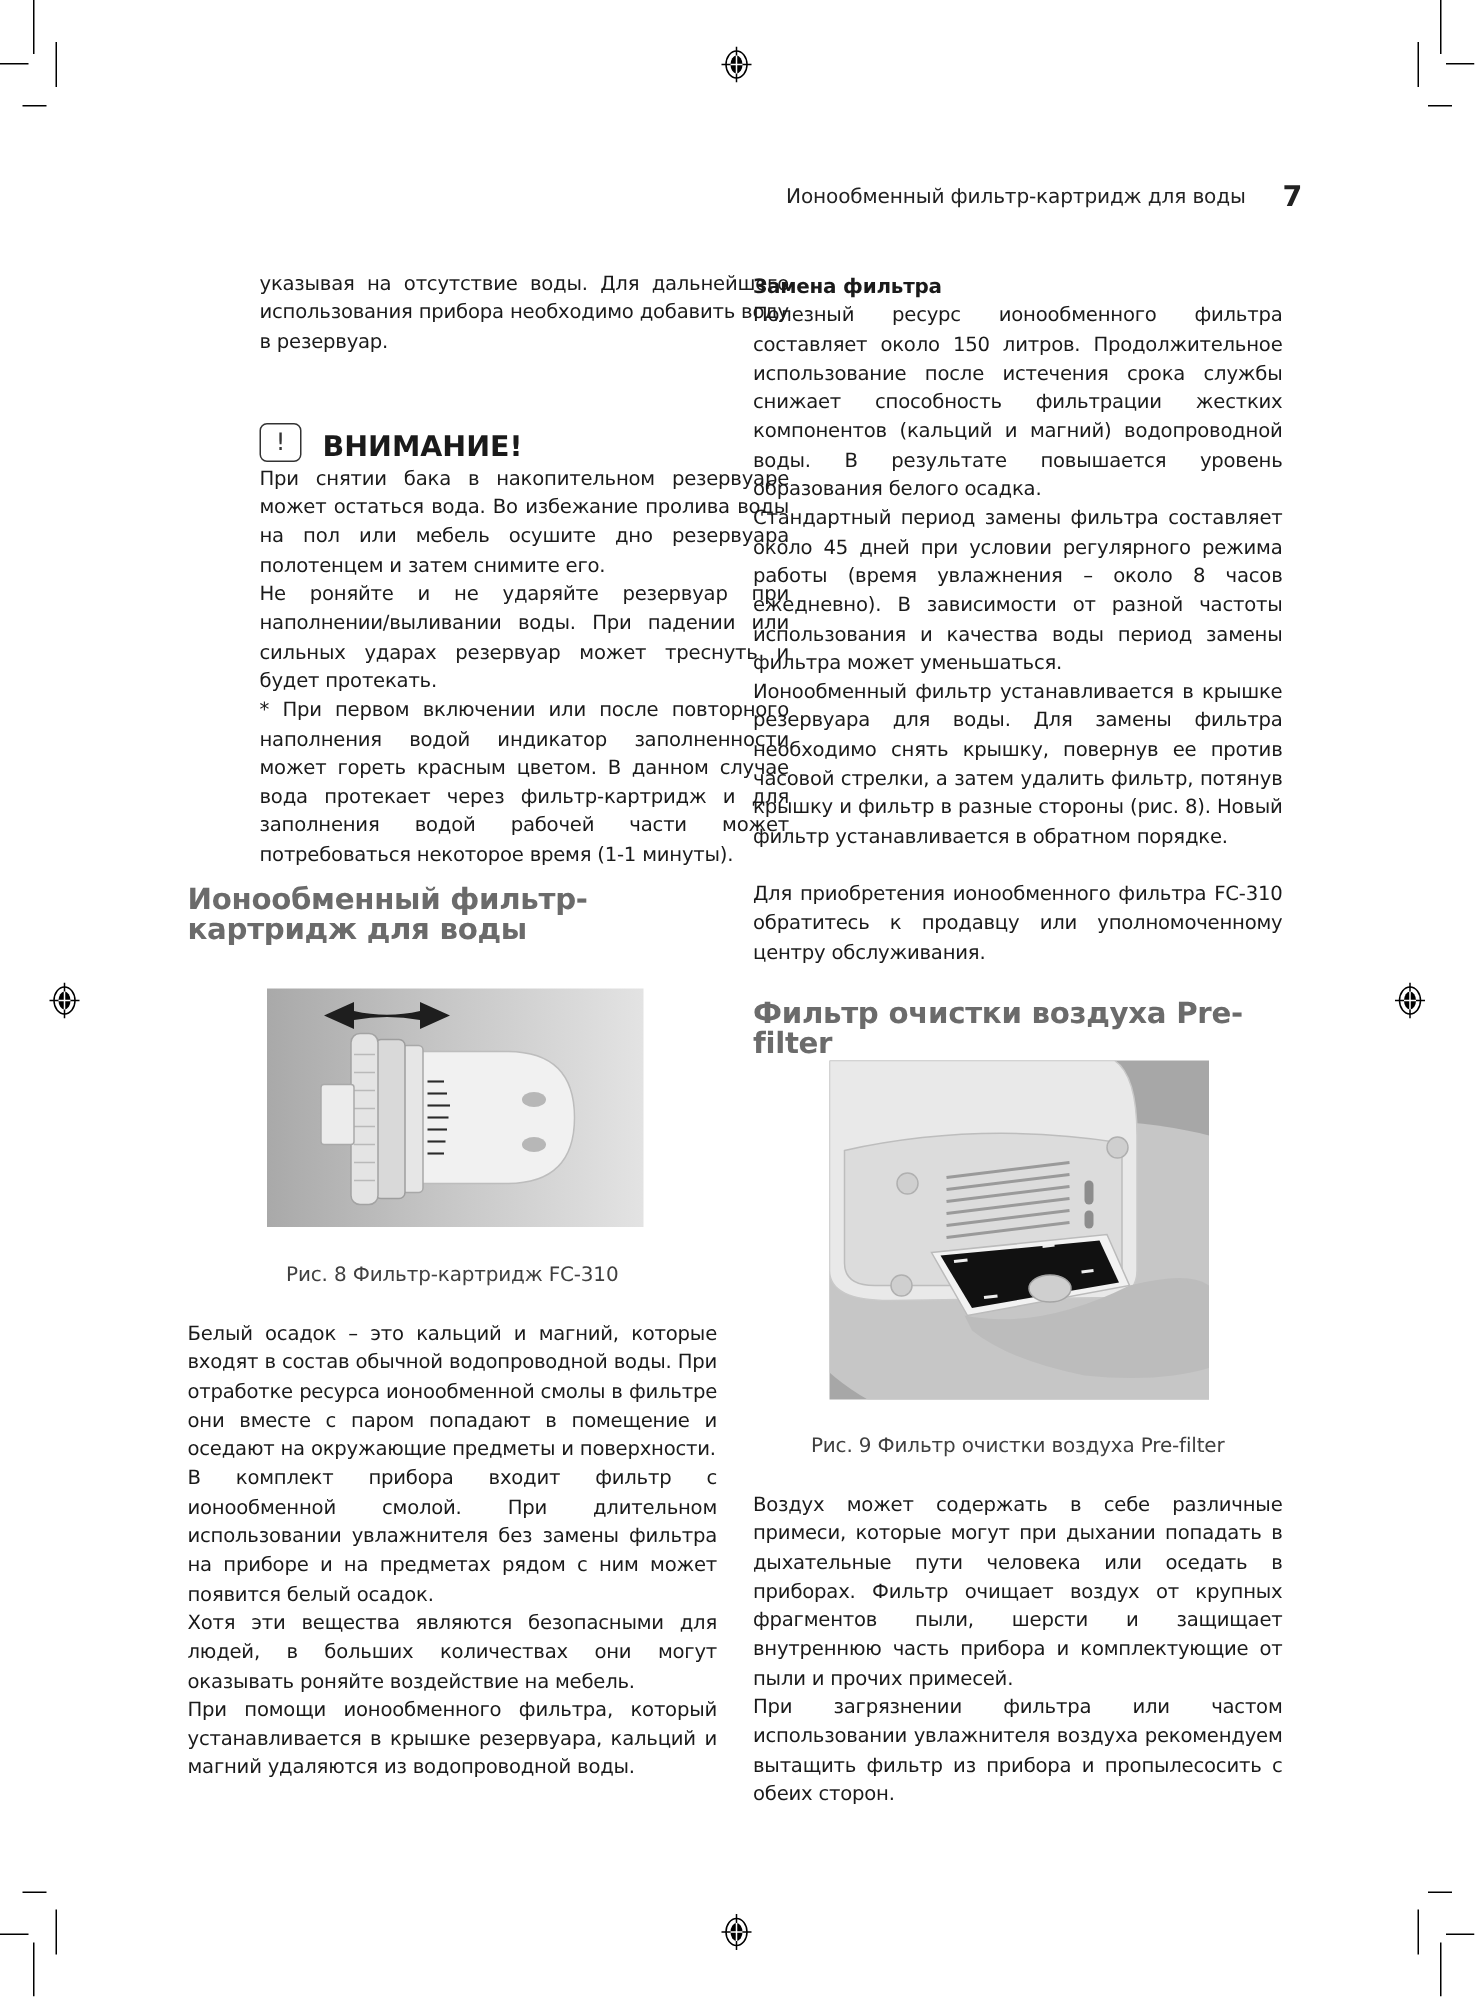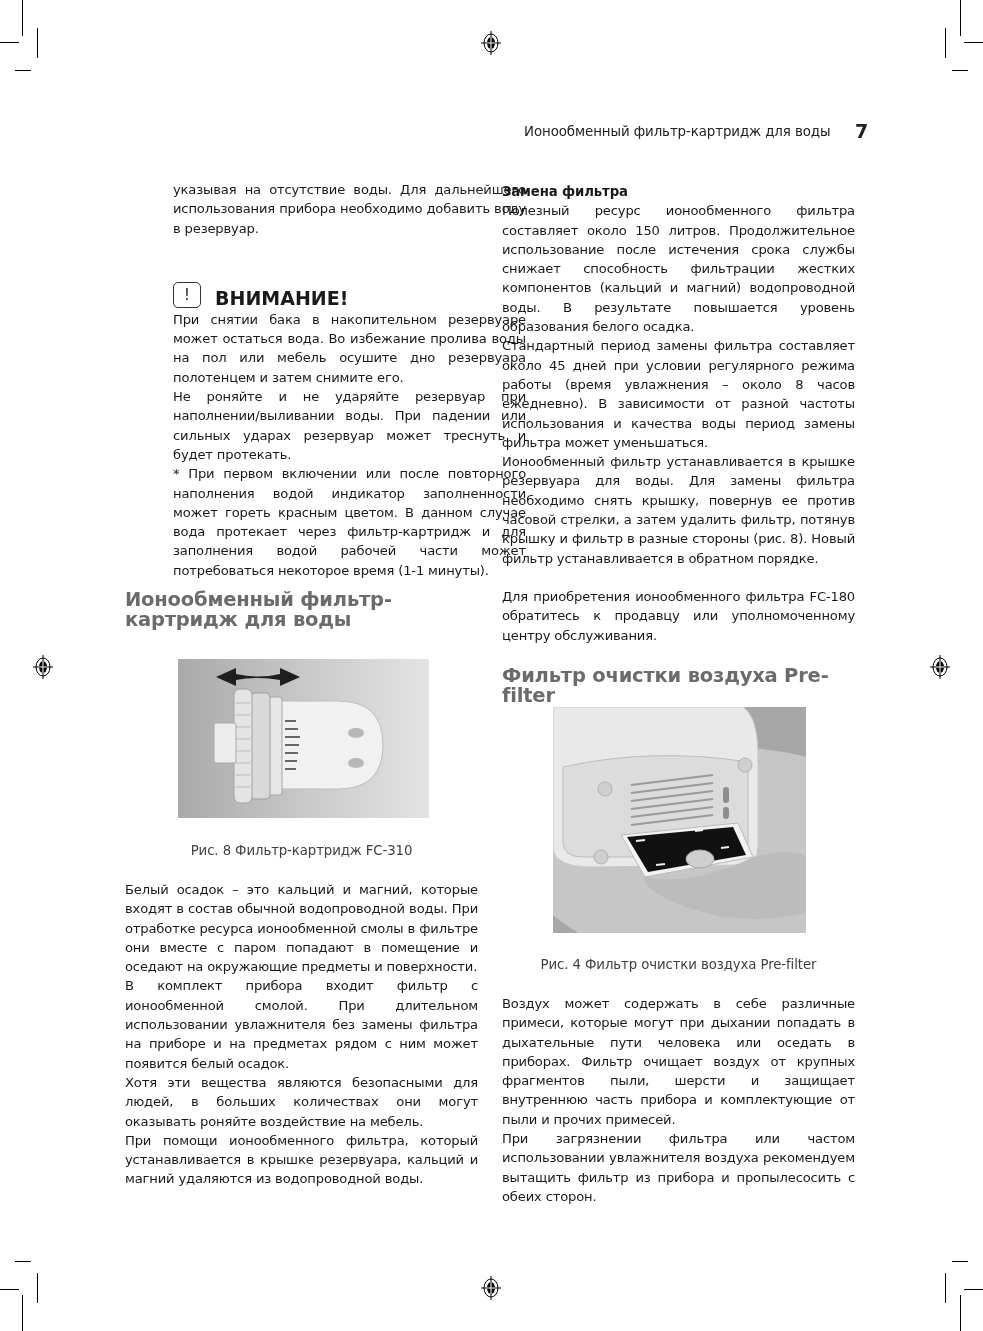--- a/index.html
+++ b/index.html
@@ -143,21 +143,21 @@
   <p>Хотя эти вещества являются безопасными для людей, в больших количествах они могут оказывать роняйте воздействие на мебель.</p>
   <p>При помощи ионообменного фильтра, который устанавливается в крышке резервуара, кальций и магний удаляются из водопроводной воды.</p>
 </div>
 
 <div class="col right" style="top:182px;">
   <p class="sub-h">Замена фильтра</p>
   <p>Полезный ресурс ионообменного фильтра составляет около 150 литров. Продолжительное использование после истечения срока службы снижает способность фильтрации жестких компонентов (кальций и магний) водопроводной воды. В результате повышается уровень образования белого осадка.</p>
   <p>Стандартный период замены фильтра составляет около 45 дней при условии регулярного режима работы (время увлажнения – около 8 часов ежедневно). В зависимости от разной частоты использования и качества воды период замены фильтра может уменьшаться.</p>
   <p>Ионообменный фильтр устанавливается в крышке резервуара для воды. Для замены фильтра необходимо снять крышку, повернув ее против часовой стрелки, а затем удалить фильтр, потянув крышку и фильтр в разные стороны (рис. 8). Новый фильтр устанавливается в обратном порядке.</p>
   <div class="spacer"></div>
-  <p>Для приобретения ионообменного фильтра FC-180 обратитесь к продавцу или уполномоченному центру обслуживания.</p>
+  <p>Для приобретения ионообменного фильтра FC-310 обратитесь к продавцу или уполномоченному центру обслуживания.</p>
 </div>
 
 <div class="col right section-h" style="top:666px;">Фильтр очистки воздуха Pre-filter</div>
 
 <div class="fig" style="left:553px;top:707px;width:253px;height:226px;background:#a7a7a7;">
   <svg width="253" height="226" viewBox="0 0 253 226">
     <ellipse cx="170" cy="150" rx="200" ry="110" fill="#c6c6c6"></ellipse>
 
     <path d="M0 0 L190 0 Q205 10 205 50 L205 140 Q205 155 190 158 L40 160 Q0 160 0 140 Z" fill="#e9e9e9" stroke="#c9c9c9"></path>
     <path d="M10 60 Q100 40 195 55 L195 140 Q195 150 185 150 L30 150 Q10 150 10 135 Z" fill="#dcdcdc" stroke="#bdbdbd"></path>
@@ -181,18 +181,18 @@
       <line x1="83" y1="134" x2="92" y2="133"></line>
         <line x1="142" y1="124" x2="150" y2="123"></line>
       <line x1="103" y1="158" x2="112" y2="157"></line>
         <line x1="168" y1="141" x2="176" y2="140"></line>
     </g>
 
     <path d="M90 170 Q140 180 200 150 Q240 140 253 150 L253 205 Q220 215 170 210 Q120 200 95 180 Z" fill="#bcbcbc"></path>
     <ellipse cx="147" cy="152" rx="14" ry="9" fill="#cfcfcf" stroke="#a5a5a5"></ellipse>
   </svg>
 </div>
-<div class="caption" style="left:502px;top:957px;width:353px;">Рис. 4 Фильтр очистки воздуха Pre-filter</div>
+<div class="caption" style="left:502px;top:957px;width:353px;">Рис. 9 Фильтр очистки воздуха Pre-filter</div>
 
 <div class="col right" style="top:994px;">
   <p>Воздух может содержать в себе различные примеси, которые могут при дыхании попадать в дыхательные пути человека или оседать в приборах. Фильтр очищает воздух от крупных фрагментов пыли, шерсти и защищает внутреннюю часть прибора и комплектующие от пыли и прочих примесей.</p>
   <p>При загрязнении фильтра или частом использовании увлажнителя воздуха рекомендуем вытащить фильтр из прибора и пропылесосить с обеих сторон.</p>
 </div>
 
 </body></html>

